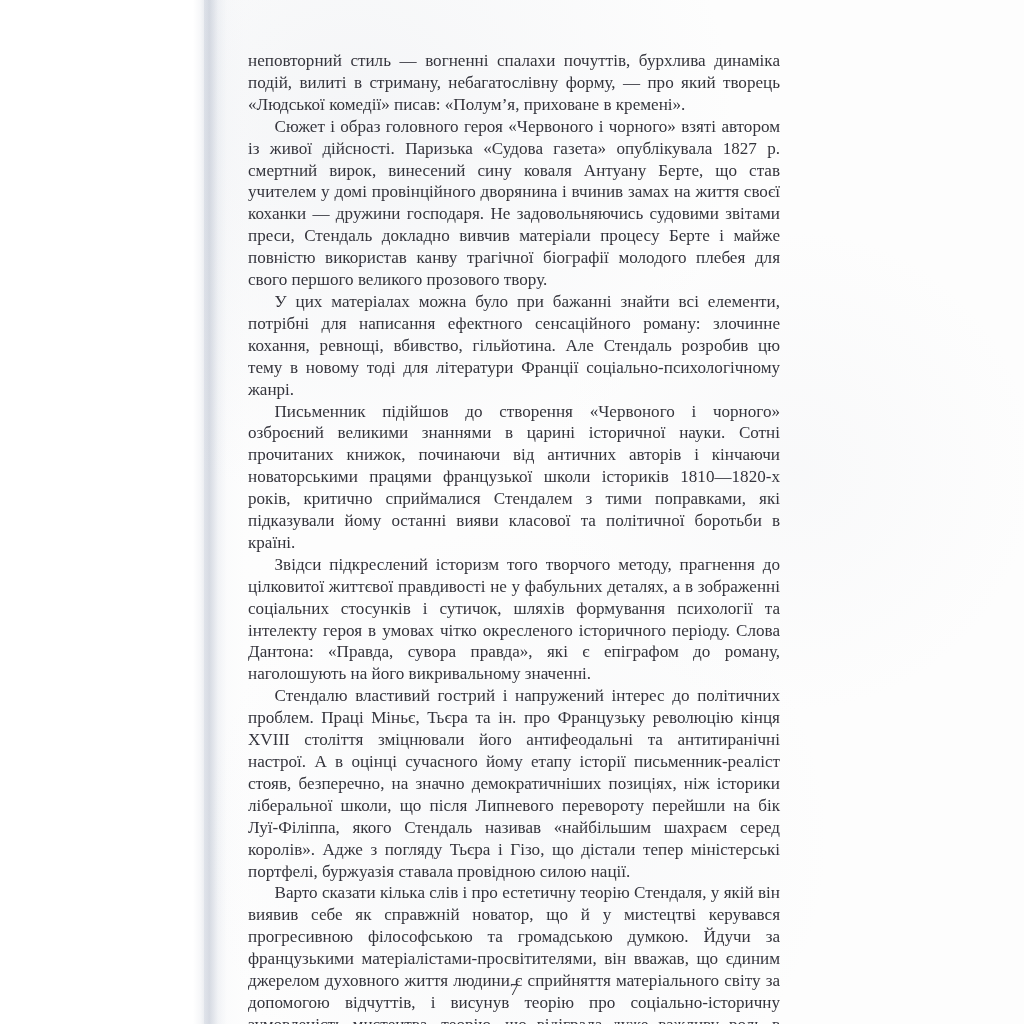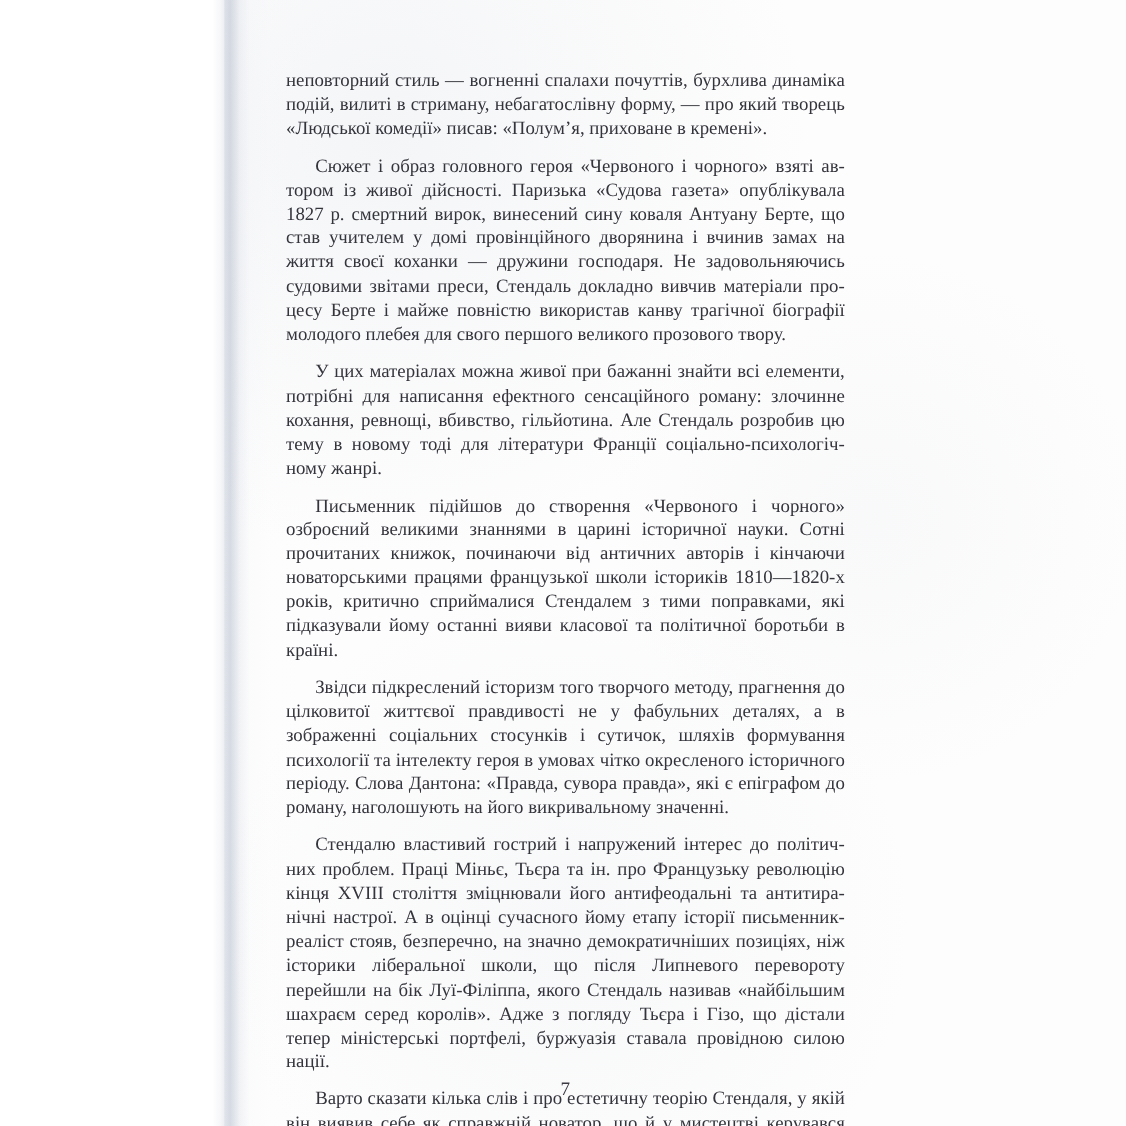--- a/index.html
+++ b/index.html
@@ -81,21 +81,21 @@
     text-align: justify;
     text-justify: inter-word;
     color: #34343c;
     font-size: 17.1px;
     line-height: 21.9px;
     hyphens: manual;
     -webkit-font-smoothing: antialiased;
   }
 
   .text-block p {
-    margin: 12px;
+    margin: 0;
     text-indent: 1.55em;
   }
 
   .text-block p:first-child {
     text-indent: 0;
   }
 
   
   .folio {
     position: absolute;
@@ -122,21 +122,21 @@
 <div id="page-root">
 
   <div class="scan-gutter"></div>
 
   <div class="paper">
     <div class="paper-grain"></div>
 
     <div class="text-block">
       <p>неповторний стиль — вогненні спалахи почуттів, бурхлива динаміка подій, вилиті в стриману, небагатослівну форму, — про який тво­рець «Людської комедії» писав: «Полум’я, приховане в кремені».</p>
       <p>Сюжет і образ головного героя «Червоного і чорного» взяті ав­тором із живої дійсності. Паризька «Судова газета» опублікувала 1827 р. смертний вирок, винесений сину коваля Антуану Берте, що став учителем у домі провінційного дворянина і вчинив замах на життя своєї коханки — дружини господаря. Не задовольняючись судовими звітами преси, Стендаль докладно вивчив матеріали про­цесу Берте і майже повністю використав канву трагічної біографії молодого плебея для свого першого великого прозового твору.</p>
-      <p>У цих матеріалах можна живої при бажанні знайти всі елементи, потрібні для написання ефектного сенсаційного роману: злочинне кохання, ревнощі, вбивство, гільйотина. Але Стендаль розробив цю тему в новому тоді для літератури Франції соціально-психологіч­ному жанрі.</p>
+      <p>У цих матеріалах можна було при бажанні знайти всі елементи, потрібні для написання ефектного сенсаційного роману: злочинне кохання, ревнощі, вбивство, гільйотина. Але Стендаль розробив цю тему в новому тоді для літератури Франції соціально-психологіч­ному жанрі.</p>
       <p>Письменник підійшов до створення «Червоного і чорного» озброєний великими знаннями в царині історичної науки. Сотні прочитаних книжок, починаючи від античних авторів і кінчаючи новаторськими працями французької школи істориків 1810—1820-х років, критично сприймалися Стендалем з тими поправками, які підказували йому останні вияви класової та політичної боротьби в країні.</p>
       <p>Звідси підкреслений історизм того творчого методу, прагнення до цілковитої життєвої правдивості не у фабульних деталях, а в зображенні соціальних стосунків і сутичок, шляхів формування психології та інтелекту героя в умовах чітко окресленого історич­ного періоду. Слова Дантона: «Правда, сувора правда», які є епіг­рафом до роману, наголошують на його викривальному значенні.</p>
       <p>Стендалю властивий гострий і напружений інтерес до політич­них проблем. Праці Міньє, Тьєра та ін. про Французьку революцію кінця XVIII століття зміцнювали його антифеодальні та антитира­нічні настрої. А в оцінці сучасного йому етапу історії письменник-реаліст стояв, безперечно, на значно демократичніших позиціях, ніж історики ліберальної школи, що після Липневого перевороту перейшли на бік Луї-Філіппа, якого Стендаль називав «найбіль­шим шахраєм серед королів». Адже з погляду Тьєра і Гізо, що діс­тали тепер міністерські портфелі, буржуазія ставала провідною си­лою нації.</p>
       <p>Варто сказати кілька слів і про естетичну теорію Стендаля, у якій він виявив себе як справжній новатор, що й у мистецтві керу­вався прогресивною філософською та громадською думкою. Йдучи за французькими матеріалістами-просвітителями, він вважав, що єдиним джерелом духовного життя людини є сприйняття матеріаль­ного світу за допомогою відчуттів, і висунув теорію про соціально-історичну зумовленість мистецтва, теорію, що відіграла дуже важ­ливу роль в естетиці двадцятих років XIX століття.</p>
     </div>
 
     <div class="folio">7</div>
 
   </div>
 

